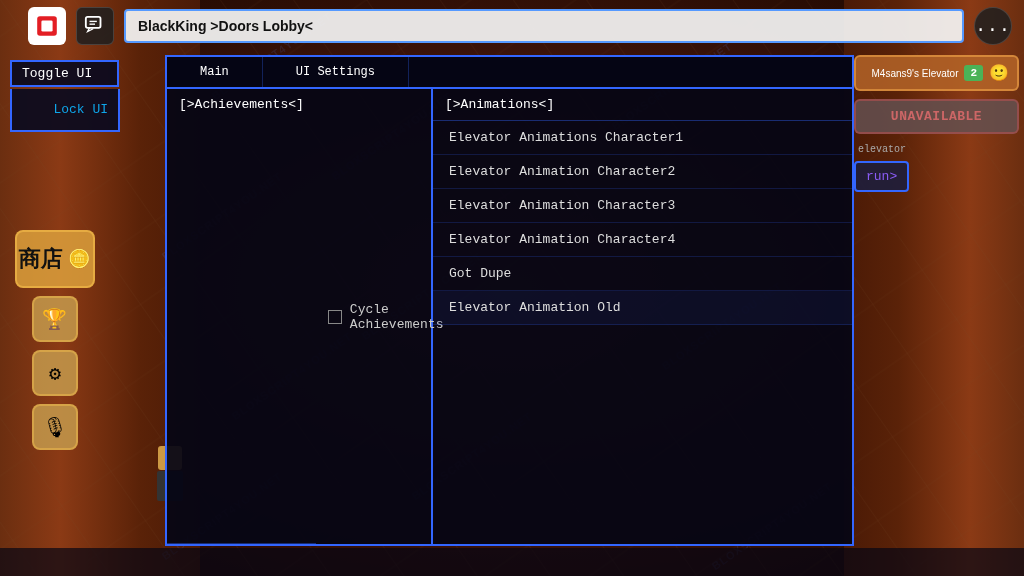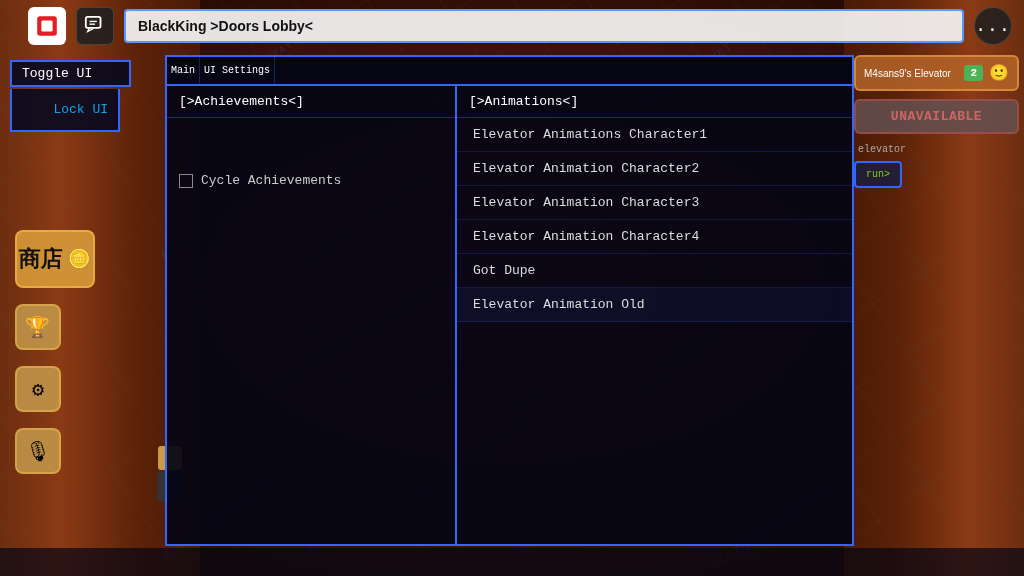--- a/index.html
+++ b/index.html
@@ -137,21 +137,21 @@
 
     .toggle-ui-btn {
       background: rgba(10,10,30,0.92);
       border: 2px solid #3366ff;
       color: #fff;
       font-family: 'Courier New', Courier, monospace;
       font-size: 13px;
       padding: 4px 10px;
       cursor: pointer;
       display: block;
-      width: 121px;
+      width: 109px;
       text-align: left;
       margin-bottom: 2px;
     }
 
     .lock-ui-btn {
       background: rgba(10,10,30,0.92);
       border: 2px solid #3366ff;
       border-top: none;
       color: #0ea5e9;
       font-family: 'Courier New', Courier, monospace;
@@ -164,21 +164,22 @@
     }
 
     
     .left-side-icons {
       position: absolute;
       top: 230px;
       left: 15px;
       z-index: 20;
       display: flex;
       flex-direction: column;
-      gap: 16px;
+      gap: 8px;
+      align-items: center;
     }
 
     .shop-icon {
       width: 80px;
       height: 58px;
       background: rgba(220, 160, 60, 0.85);
       border-radius: 8px;
       display: flex;
       align-items: center;
       justify-content: center;
@@ -216,46 +217,45 @@
       flex-direction: column;
     }
 
     .tab-bar {
       display: flex;
       border-bottom: 2px solid #3366ff;
       background: rgba(5,5,20,0.95);
     }
 
     .tab {
-      padding: 8px 4px;
+      padding: 8px 33px;
       color: #fff;
       font-family: 'Courier New', Courier, monospace;
-      font-size: 10px;
+      font-size: 12px;
       cursor: pointer;
       border-right: 1px solid rgba(51,102,255,0.3);
     }
 
     .tab.active {
       border-bottom: 2px solid #3366ff;
       margin-bottom: -2px;
     }
 
     .panel-content {
       display: flex;
       flex: 1;
       overflow: hidden;
     }
 
     
     .achievements-col {
-      width: 290px;
+      width: 266px;
       border-right: 2px solid #3366ff;
       display: flex;
-      flex-direction: column;
-      gap: 47px;
+      flex-direction: row;
     }
 
     .col-header {
       color: #fff;
       font-family: 'Courier New', Courier, monospace;
       font-size: 13px;
       padding: 8px 12px;
       border-bottom: 1px solid rgba(51,102,255,0.4);
     }
 
@@ -348,23 +348,23 @@
       font-size: 13px;
       font-weight: bold;
       letter-spacing: 0.5px;
     }
 
     .run-btn {
       background: rgba(30,30,60,0.9);
       border: 2px solid #3366ff;
       border-radius: 4px;
       padding: 6px 10px;
-      color: #84cc16;
-      font-family: 'Courier New', Courier, monospace;
-      font-size: 10px;
+      color: #8b5cf6;
+      font-family: 'Courier New', Courier, monospace;
+      font-size: 13px;
       cursor: pointer;
       text-align: right;
       margin-bottom: 6px;
     }
 
     
     .center-bg {
       position: absolute;
       inset: 0;
       z-index: 1;
@@ -518,21 +518,21 @@
       <div class="anim-item">Elevator Animation Character4</div>
       <div class="anim-item">Got Dupe</div>
       <div class="anim-item highlighted">Elevator Animation Old</div>
     </div>
 
   </div>
 </div>
 
 <div class="right-panel">
   <div class="elevator-card">
-    <div style="flex:1;">
+    <div style="flex:1;text-align:right;">
       <div class="elevator-card-title">M4sans9's Elevator</div>
     </div>
     <div class="elevator-count">2</div>
     <span style="font-size:16px;">🙂</span>
   </div>
 
   <div class="unavailable-badge">
     <div class="unavailable-text">UNAVAILABLE</div>
   </div>
 

